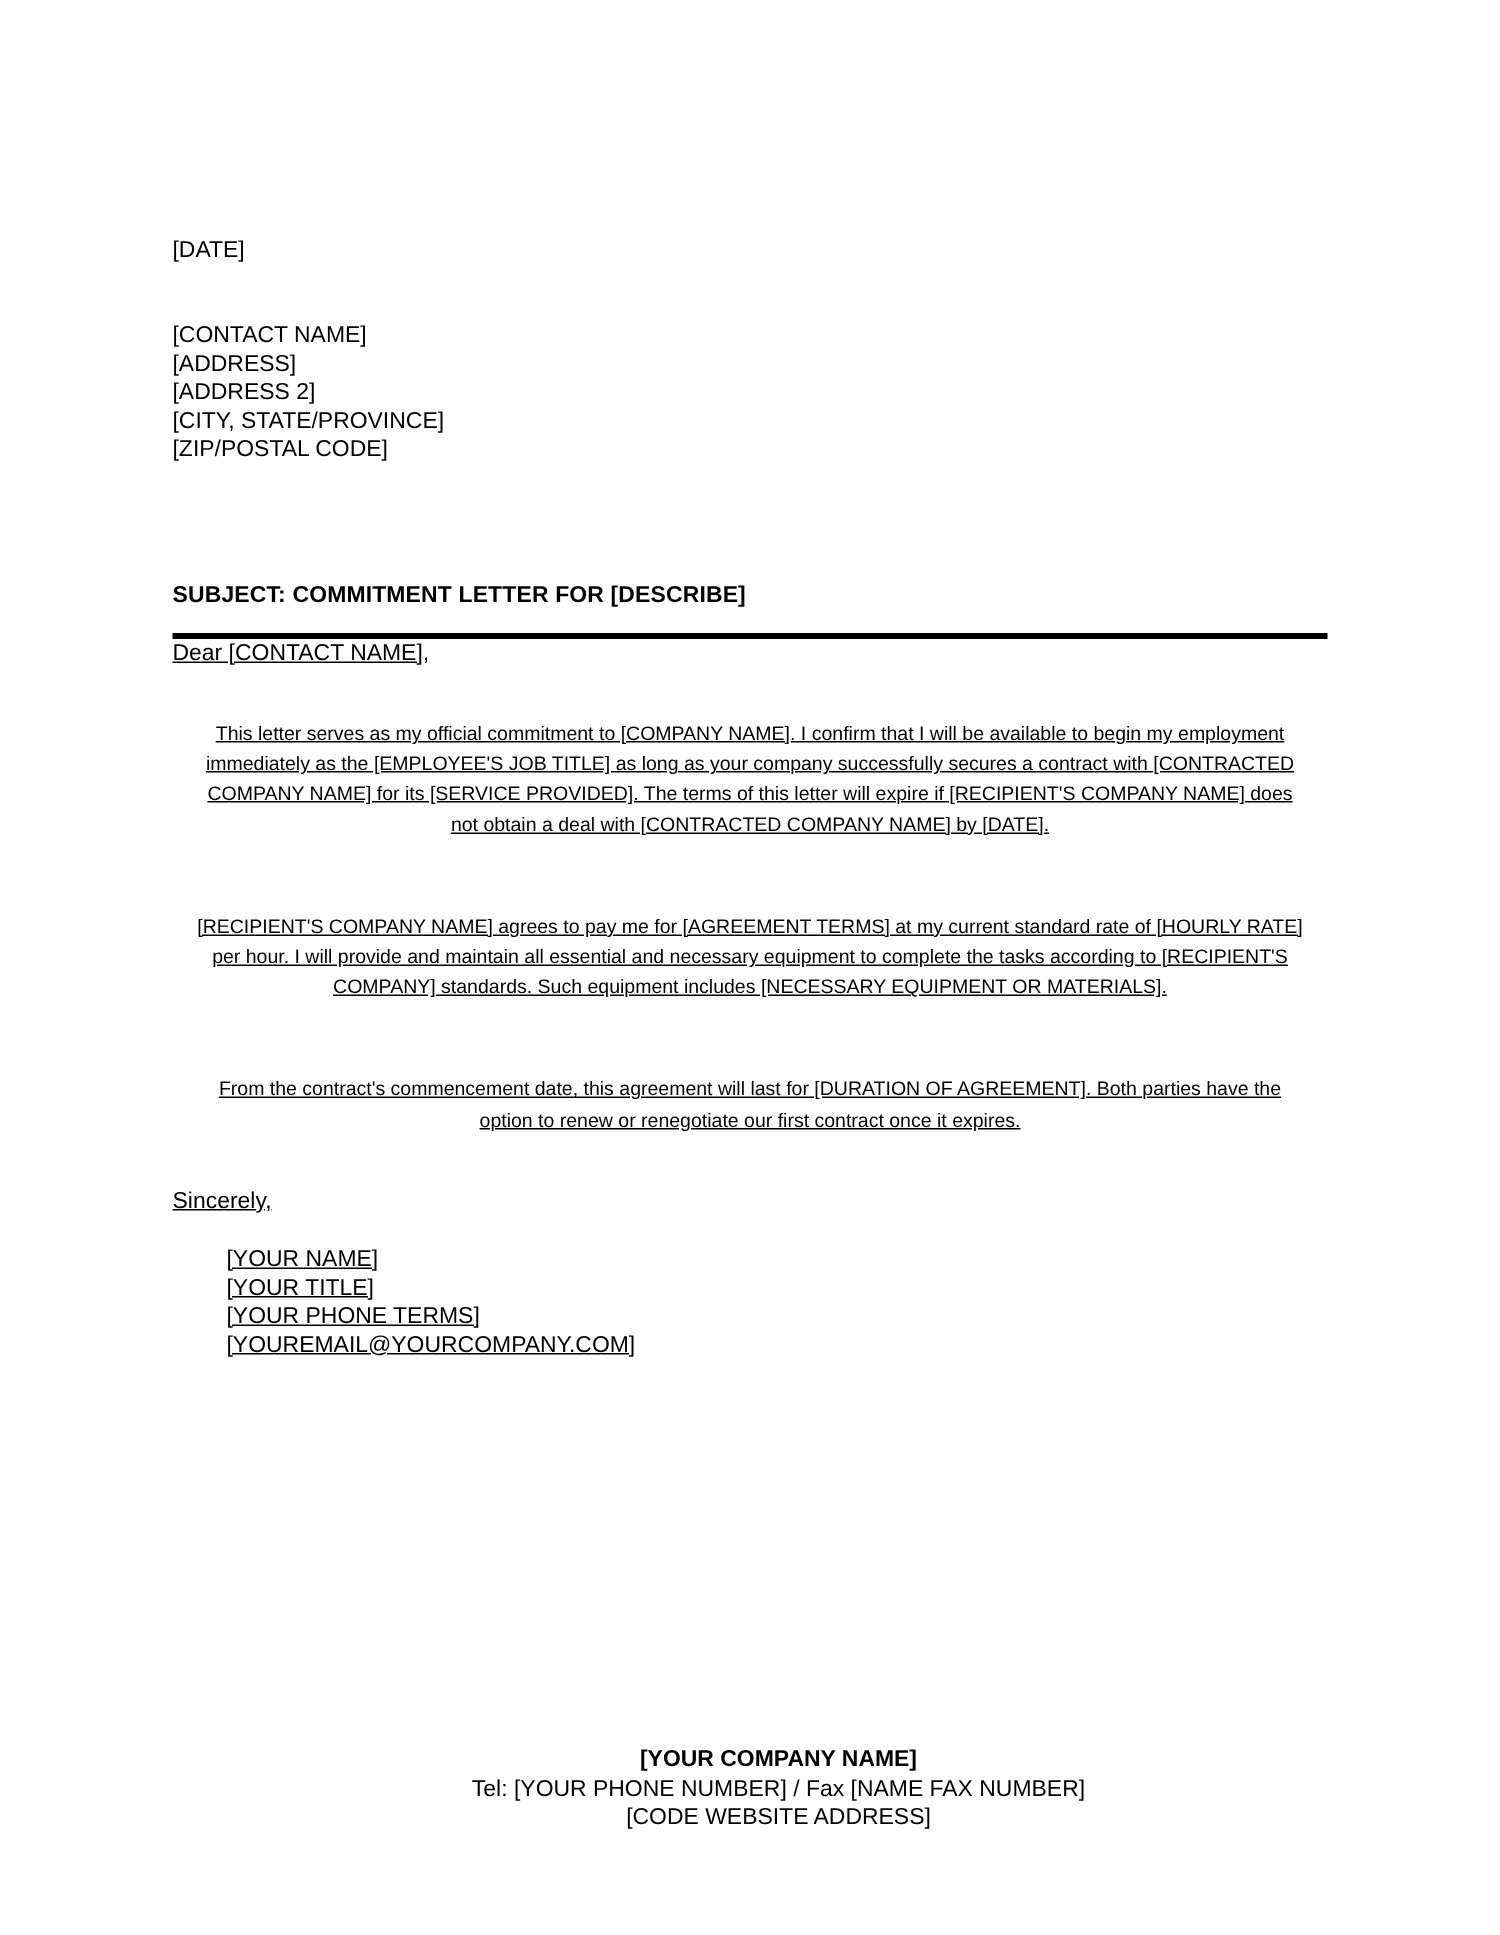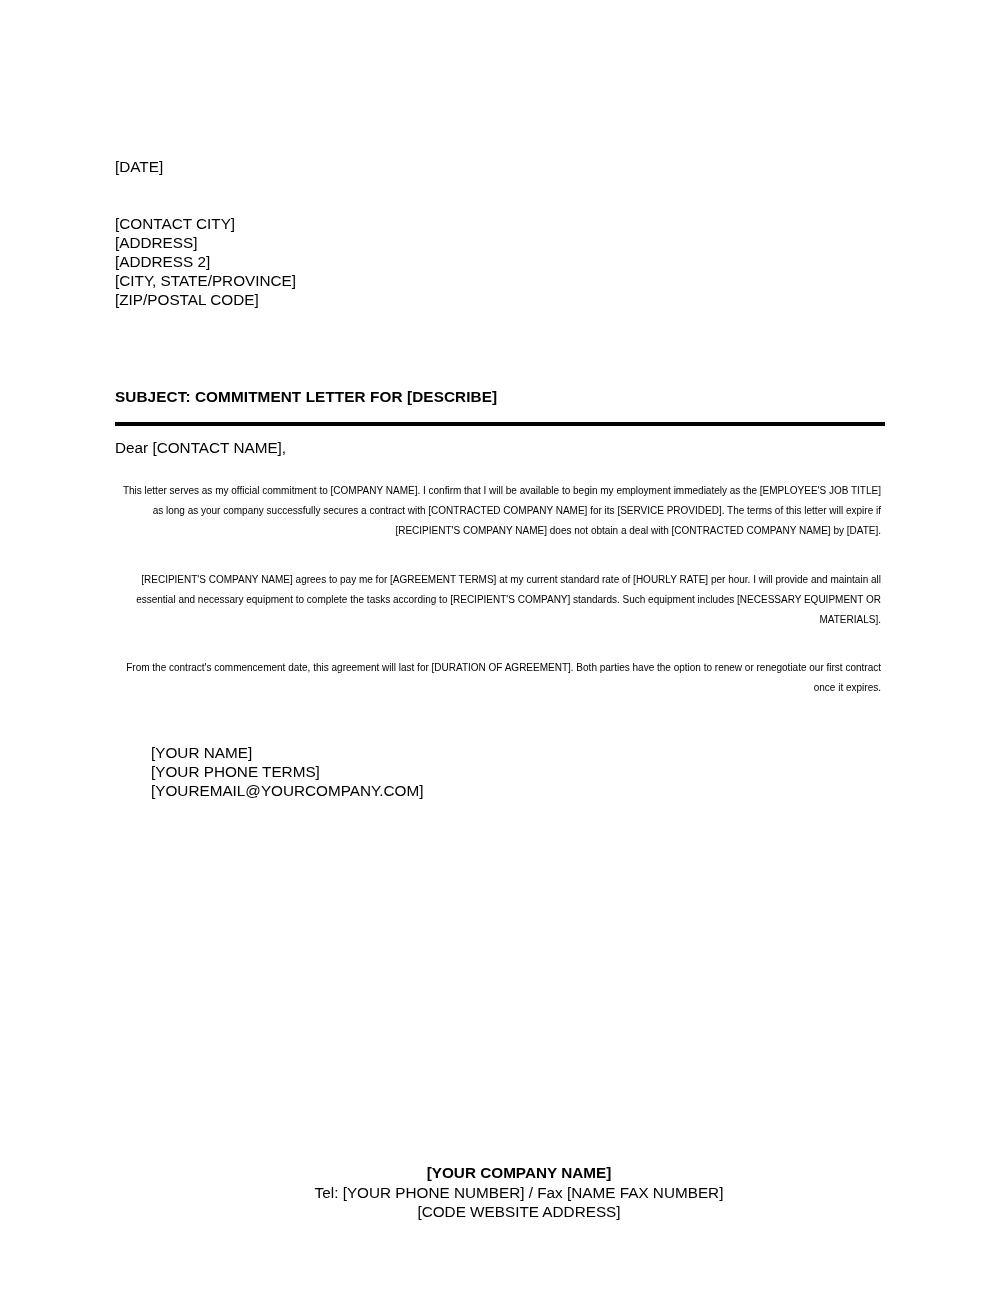--- a/index.html
+++ b/index.html
@@ -66,35 +66,36 @@
   }
   .subject-rule {
     margin-top: 16px;
     width: 770px;
     height: 4px;
     background: #000000;
   }
 
   .body-block {
     position: absolute;
-    top: 438px;
+    top: 426px;
     left: 0;
     width: 770px;
+    text-decoration: underline;
   }
 
   .salutation {
     font-size: 15.3px;
     line-height: 19px;
   }
 
   p.para {
-    margin: 4px;
-    font-size: 10px;
+    margin: 14px;
+    font-size: 13px;
     line-height: 20.2px;
-    text-align: right;
+    text-align: center;
   }
 
   .gap-para { height: 20px; }
 
   .signature-block {
     margin-top: 0;
     margin-left: 36px;
   }
 
   .footer {
@@ -119,21 +120,21 @@
 
 <div class="page">
 
   <div class="content">
 
     <div class="date-block">
       <div class="line">[DATE]</div>
     </div>
 
     <div class="recipient-block">
-      <div class="line">[CONTACT CITY]</div>
+      <div class="line">[CONTACT NAME]</div>
       <div class="line">[ADDRESS]</div>
       <div class="line">[ADDRESS 2]</div>
       <div class="line">[CITY, STATE/PROVINCE]</div>
       <div class="line">[ZIP/POSTAL CODE]</div>
     </div>
 
     <div class="subject-block">
       <div class="subject-text">SUBJECT: COMMITMENT LETTER FOR [DESCRIBE]</div>
       <div class="subject-rule"></div>
     </div>
@@ -149,25 +150,27 @@
       <div class="gap-para"></div>
 
       <p class="para">[RECIPIENT'S COMPANY NAME] agrees to pay me for [AGREEMENT TERMS] at my current standard rate of [HOURLY RATE] per hour. I will provide and maintain all essential and necessary equipment to complete the tasks according to [RECIPIENT'S COMPANY] standards. Such equipment includes [NECESSARY EQUIPMENT OR MATERIALS].</p>
 
       <div class="gap-para"></div>
 
       <p class="para">From the contract's commencement date, this agreement will last for [DURATION OF AGREEMENT]. Both parties have the option to renew or renegotiate our first contract once it expires.</p>
 
       <div class="gap-para"></div>
 
+      <div class="line">Sincerely,</div>
 
       <div class="gap-para"></div>
 
       <div class="signature-block">
         <div class="line">[YOUR NAME]</div>
+        <div class="line">[YOUR TITLE]</div>
         <div class="line">[YOUR PHONE TERMS]</div>
         <div class="line">[YOUREMAIL@YOURCOMPANY.COM]</div>
       </div>
 
     </div>
 
   </div>
 
   <div class="footer">
     <div class="footer-line bold">[YOUR COMPANY NAME]</div>

